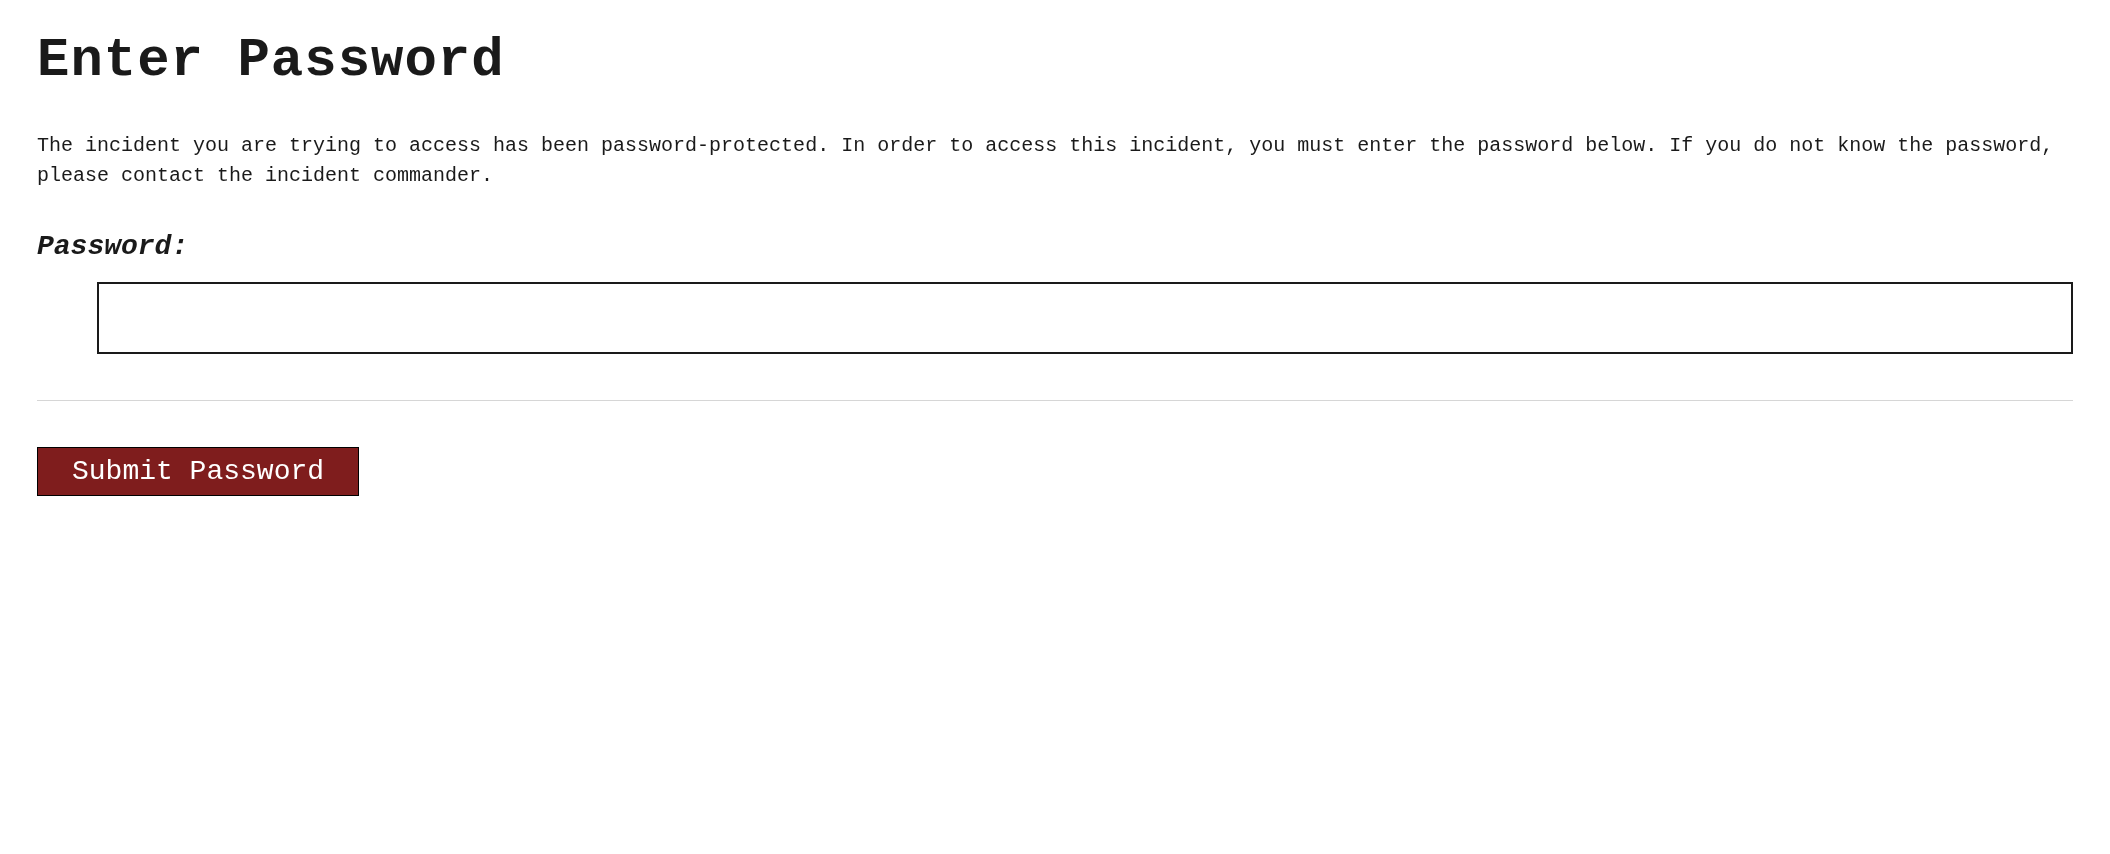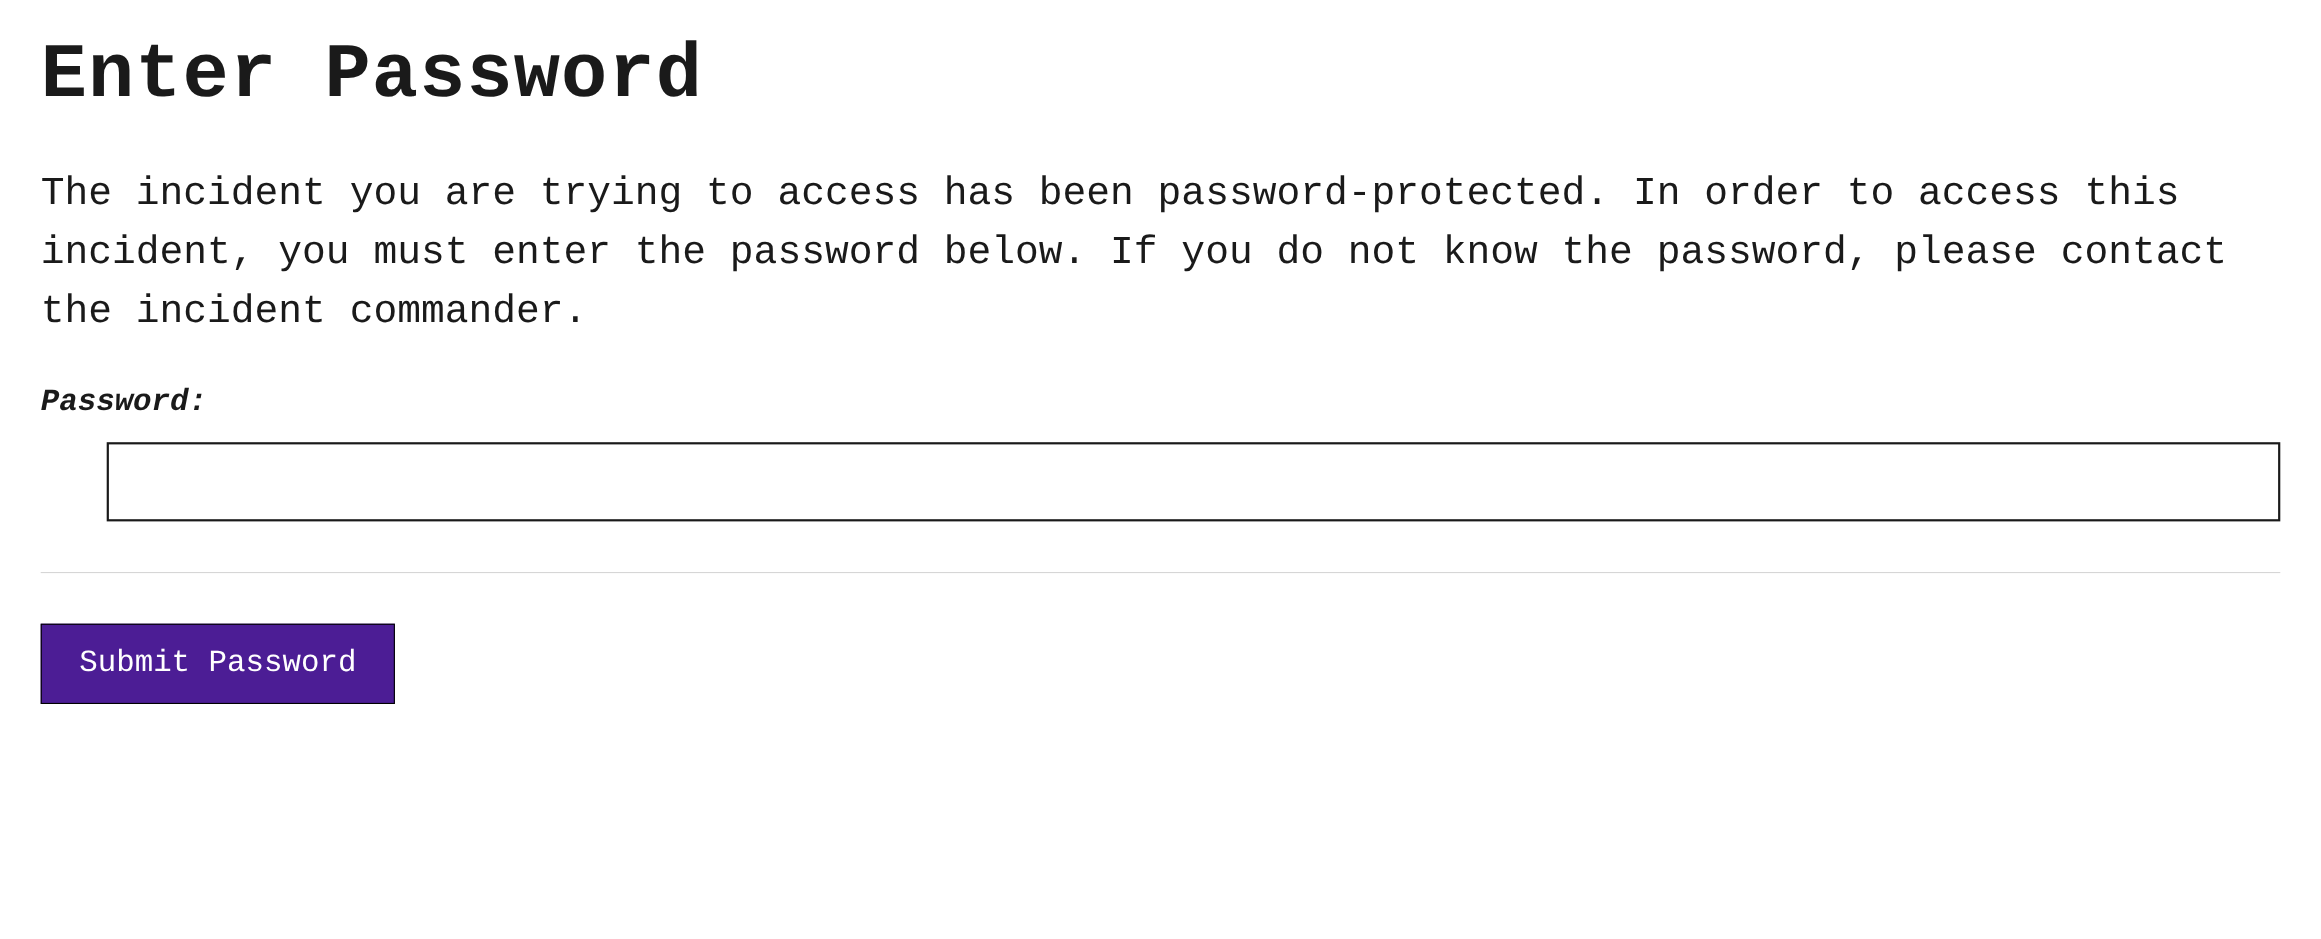--- a/index.html
+++ b/index.html
@@ -6,28 +6,28 @@
       box-sizing: border-box;
     }
     body {
       margin: 0;
       padding: 30px 37px;
       font-family: "Courier New", Courier, monospace;
       background: #ffffff;
       color: #1a1a1a;
     }
     h1 {
-      font-size: 70px;
+      font-size: 54px;
       font-weight: bold;
       margin: 0 0 40px 0;
       letter-spacing: 1px;
       color: #1a1a1a;
     }
     p.description {
-      font-size: 36px;
+      font-size: 20px;
       line-height: 1.5;
       margin: 0 0 40px 0;
       color: #1a1a1a;
       font-weight: normal;
     }
     .field-label {
       font-size: 28px;
       font-weight: bold;
       margin-bottom: 20px;
       display: block;
@@ -43,26 +43,26 @@
       padding: 10px 16px;
       background: #ffffff;
       outline: none;
     }
     hr.divider {
       border: none;
       border-top: 1px solid #d6d6d6;
       margin: 46px 0 46px 0;
     }
     .submit-btn {
-      background: #4c1d95;
+      background: #7f1d1d;
       color: #ffffff;
       border: 1px solid #000000;
       font-family: "Courier New", Courier, monospace;
       font-size: 28px;
-      padding: 20px 34px;
+      padding: 8px 34px;
       cursor: pointer;
     }
   </style>
 </head>
 <body>
 
 
 
 <h1>Enter Password</h1>
 

